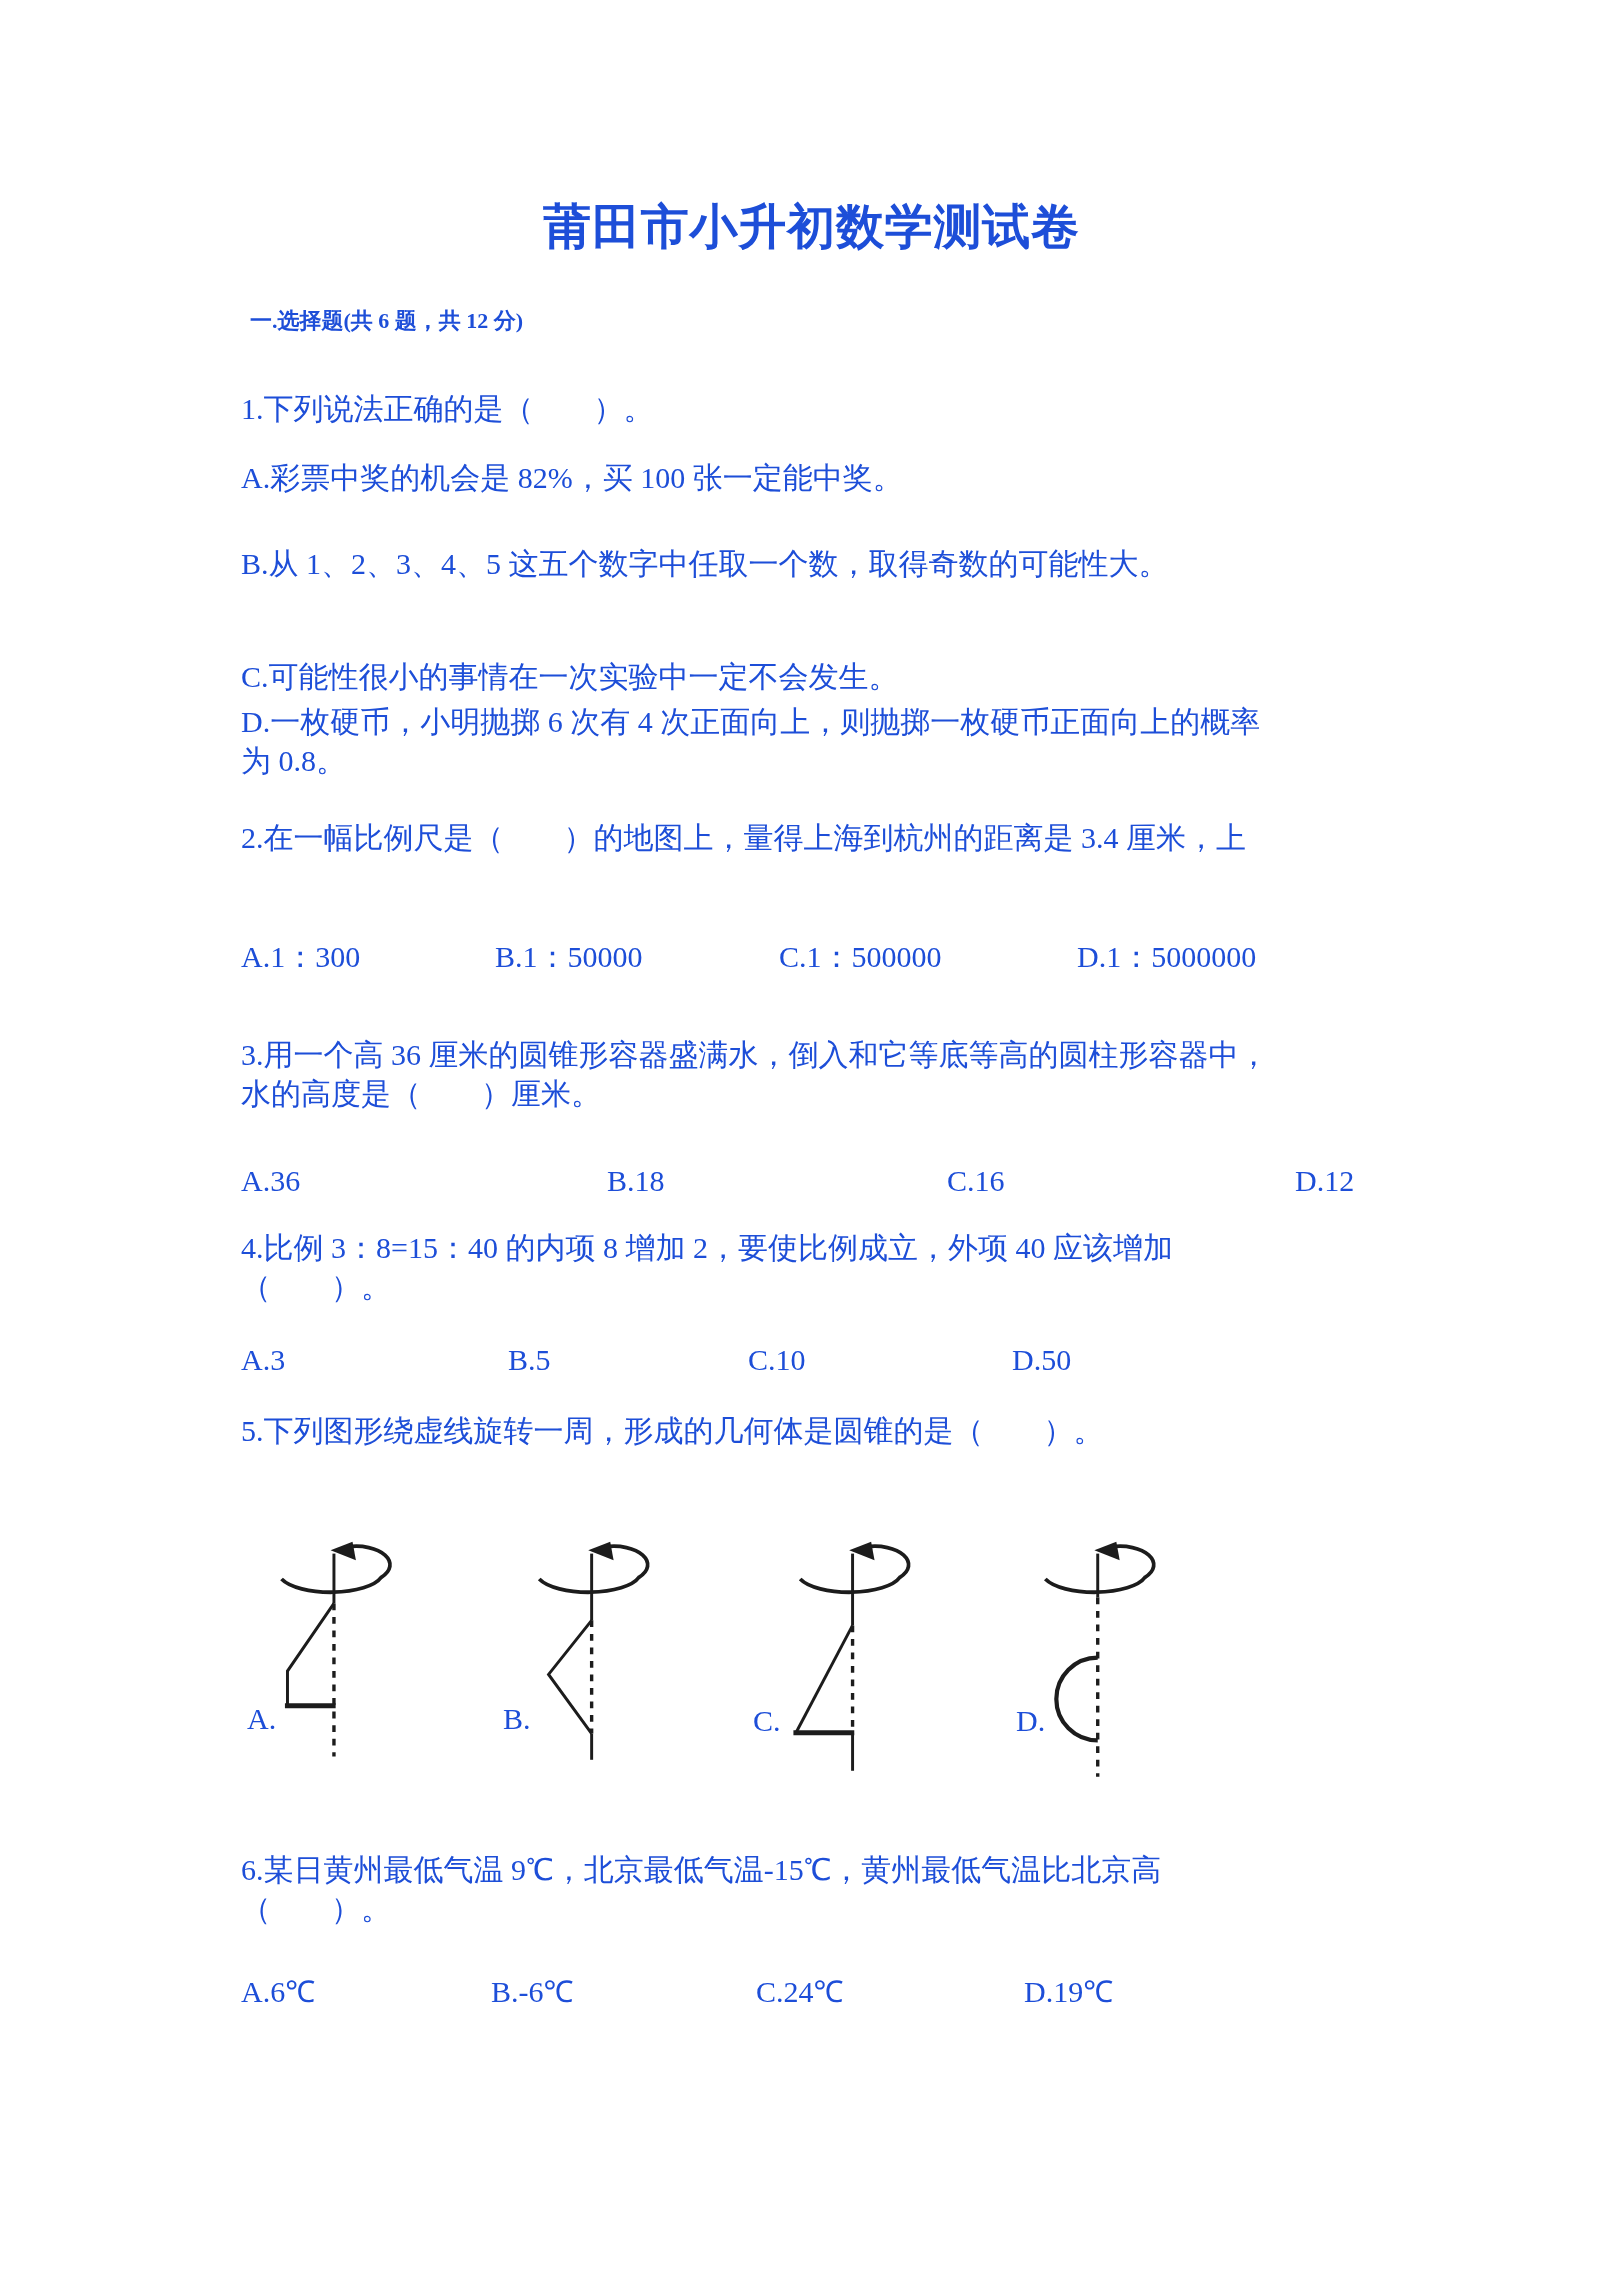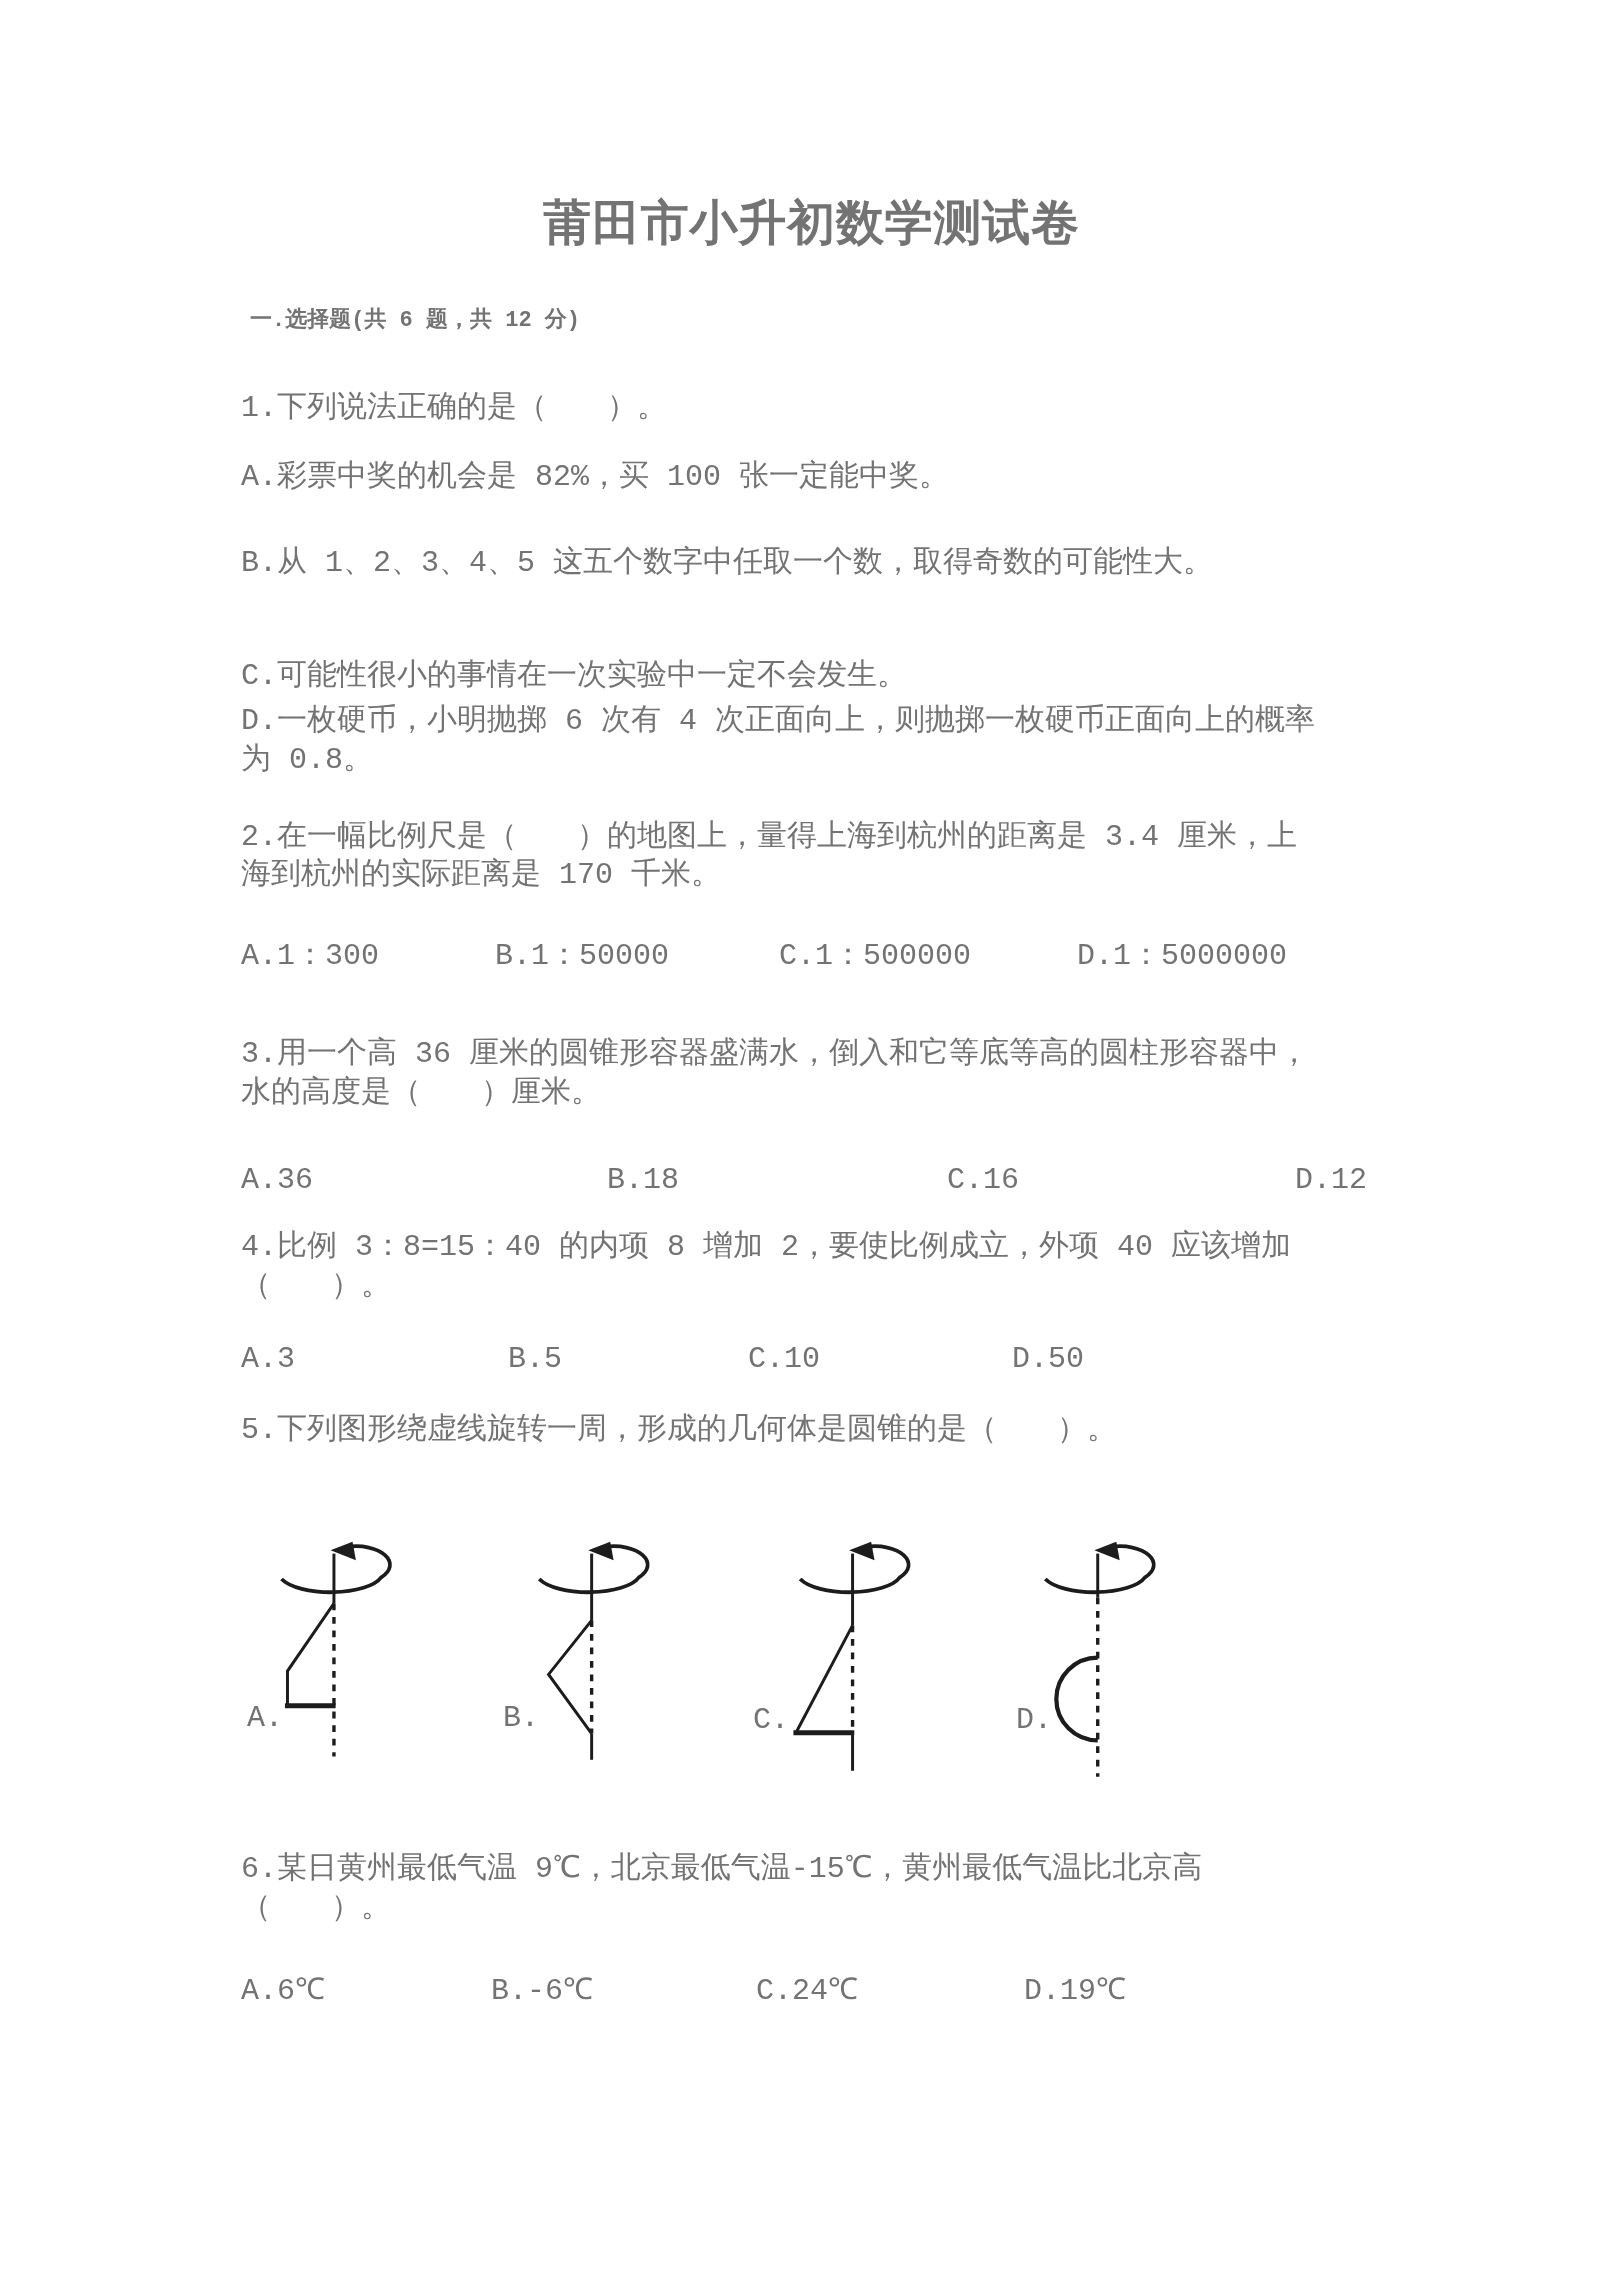--- a/index.html
+++ b/index.html
@@ -1,22 +1,22 @@
 <!DOCTYPE html>
 <html style="font-size:13.5px"><head>
 <meta charset="utf-8">
 <style>
   html,body{margin:0;padding:0;background:#ffffff;}
   #page{
     position:relative;
     width:1623px;
     height:2295px;
     background:#ffffff;
-    font-family:Liberation Mono, monospace;
-    color:#737373;
+    font-family:Liberation Serif, serif;
+    color:#1d4ed8;
     overflow:hidden;
   }
   .abs{position:absolute;}
   .title{
     left:0; top:197px; width:100%;
     text-align:center;
     font-size:48px; font-weight:bold;
     line-height:59px;
     letter-spacing:0.8px;
     white-space:nowrap;
@@ -57,21 +57,20 @@
   <div class="abs heading" style="top:300px;">一.选择题(共 6 题，共 12 分)</div>
 
   <div class="abs line" style="top:389px;">1.下列说法正确的是（　　）。</div>
   <div class="abs line" style="top:458px;">A.彩票中奖的机会是 82%，买 100 张一定能中奖。</div>
   <div class="abs line" style="top:544px;">B.从 1、2、3、4、5 这五个数字中任取一个数，取得奇数的可能性大。</div>
   <div class="abs line" style="top:613px;margin-top:44px;">C.可能性很小的事情在一次实验中一定不会发生。</div>
   <div class="abs line" style="top:702px;">D.一枚硬币，小明抛掷 6 次有 4 次正面向上，则抛掷一枚硬币正面向上的概率</div>
   <div class="abs line" style="top:741px;">为 0.8。</div>
 
   <div class="abs line" style="top:818px;">2.在一幅比例尺是（　　）的地图上，量得上海到杭州的距离是 3.4 厘米，上</div>
-  <div class="abs line" style="top:856px;">海到杭州的实际距离是 170 千米。</div>
   <div class="abs optrow" style="top:937px;">
     <span class="opt" style="left:0px;">A.1：300</span>
     <span class="opt" style="left:254px;">B.1：50000</span>
     <span class="opt" style="left:538px;">C.1：500000</span>
     <span class="opt" style="left:836px;">D.1：5000000</span>
   </div>
 
   <div class="abs line" style="top:1035px;">3.用一个高 36 厘米的圆锥形容器盛满水，倒入和它等底等高的圆柱形容器中，</div>
   <div class="abs line" style="top:1074px;">水的高度是（　　）厘米。</div>
   <div class="abs optrow" style="top:1161px;">

